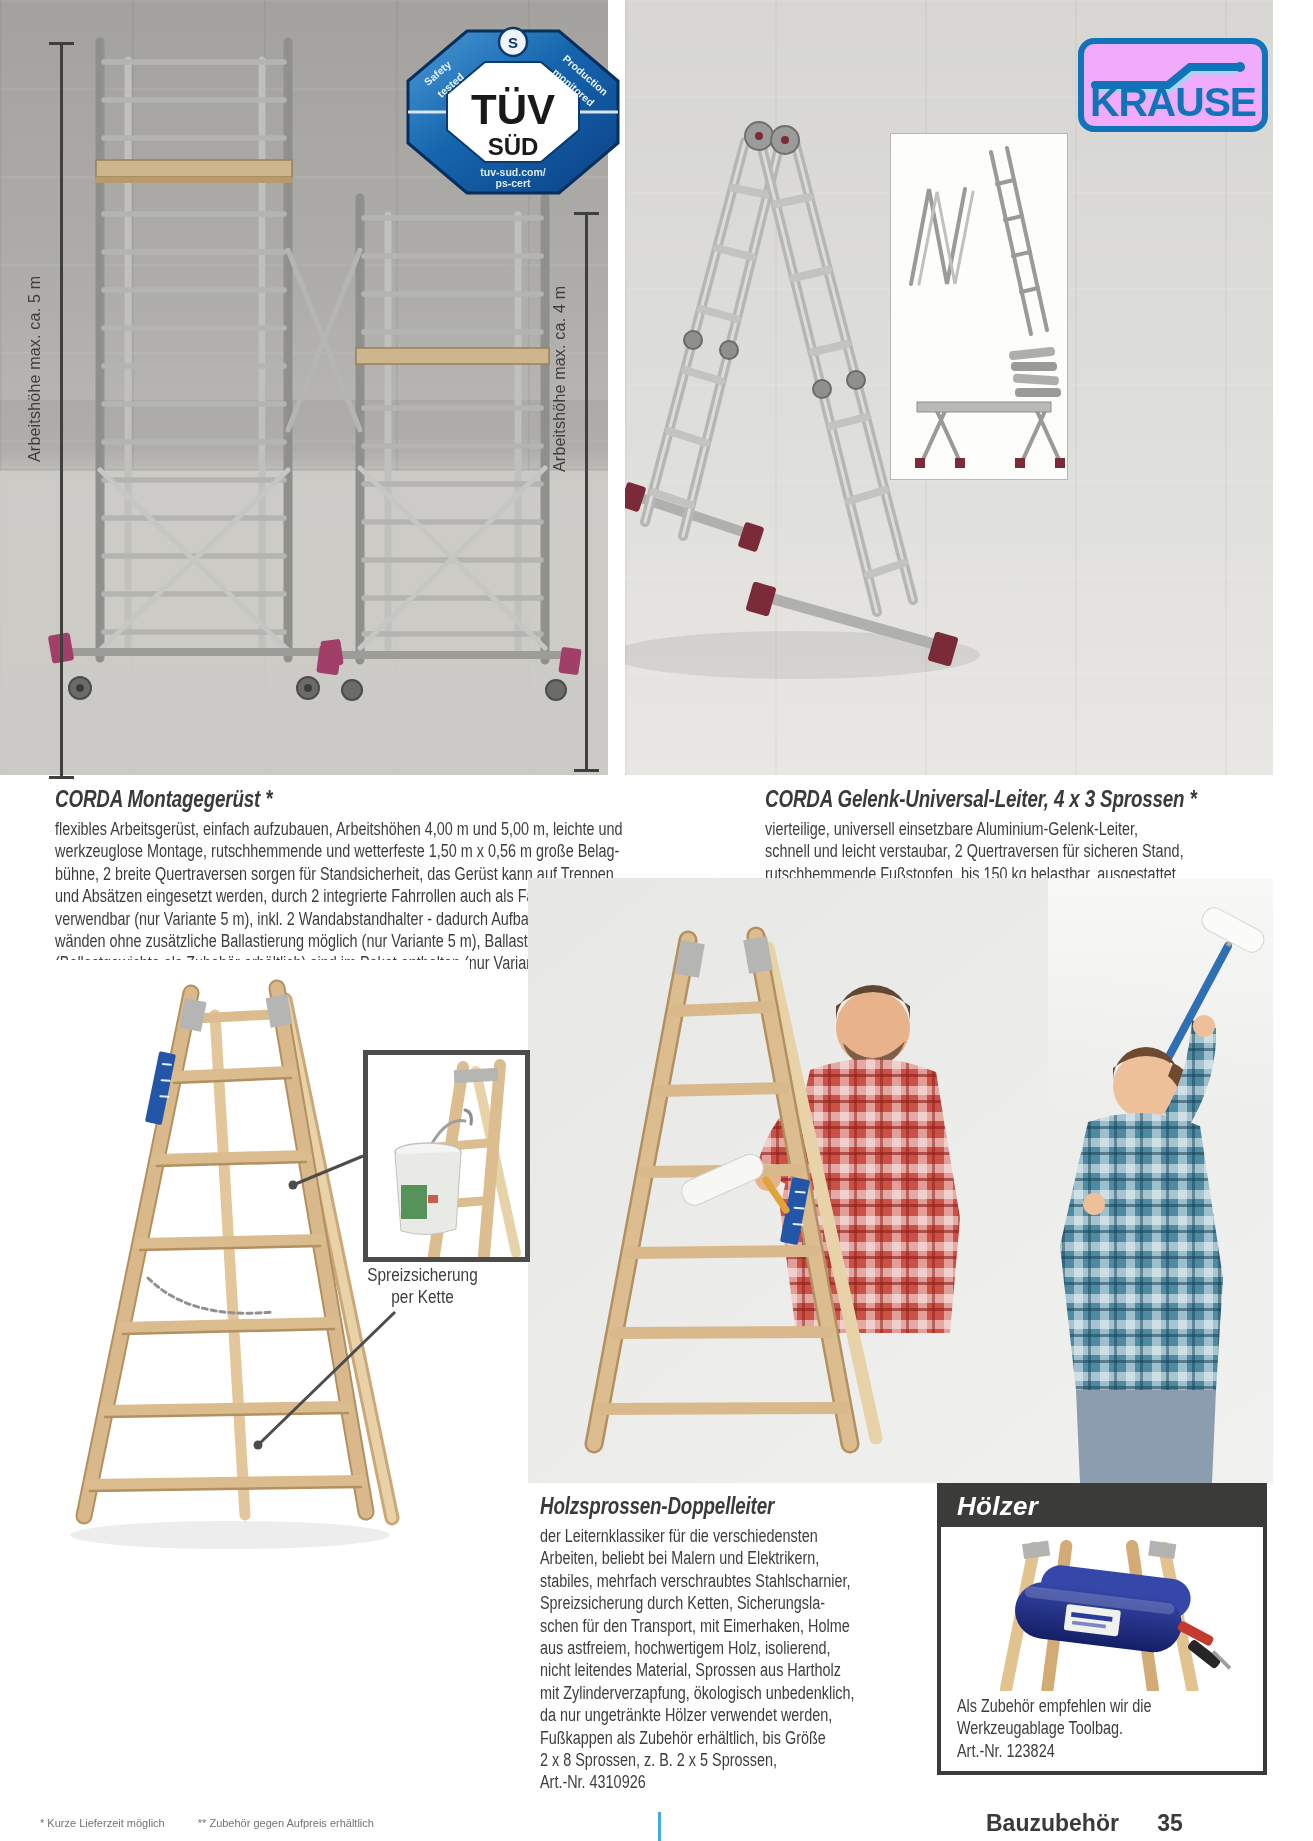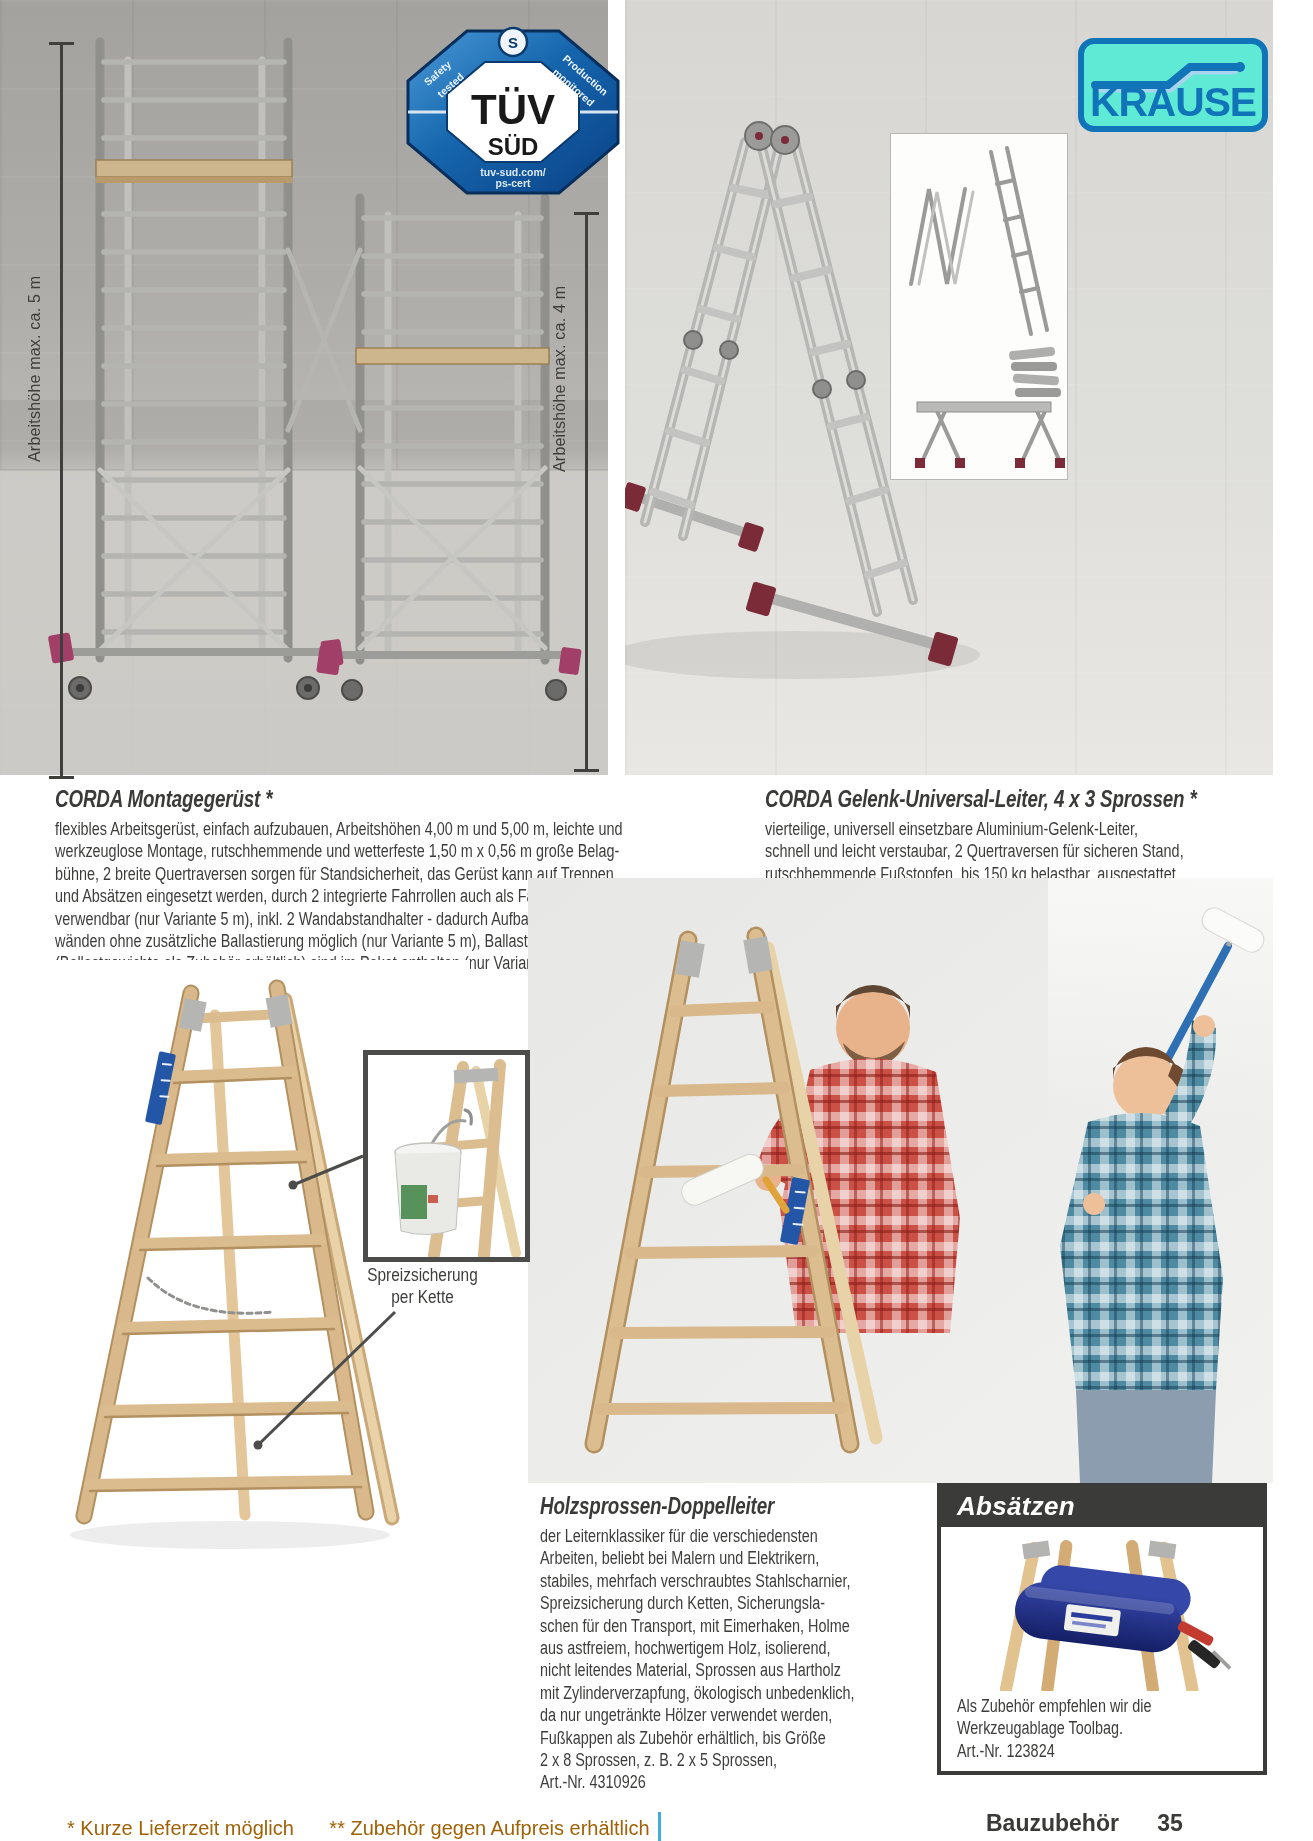--- a/index.html
+++ b/index.html
@@ -22,21 +22,21 @@
   .ladderphoto{left:40px;top:960px;width:430px;height:600px;background:#fff;}
 
   
   .mline{position:absolute;width:3px;background:#3f3f3e;}
   .mcap{position:absolute;height:3px;width:25px;background:#3f3f3e;}
   .vlabel{position:absolute;font-size:16px;color:#3e3e3d;white-space:nowrap;
           transform:rotate(-90deg);transform-origin:0 0;letter-spacing:.2px;}
 
   
   .tuv{left:403px;top:26px;width:220px;height:172px;}
-  .klogo{left:1078px;top:38px;width:190px;height:94px;background:#5eead4;
+  .klogo{left:1078px;top:38px;width:190px;height:94px;background:#f0abfc;
          border:6px solid #1173b8;border-radius:16px;box-sizing:border-box;text-align:center;}
   .insetcfg{left:890px;top:133px;width:178px;height:347px;background:#fdfdfc;
             border:1px solid #b7b7b4;box-sizing:border-box;}
 
   
   .cond{transform:scaleX(.8);transform-origin:0 0;}
   .btitle{font-size:23.5px;font-weight:bold;font-style:italic;color:#3a3a39;
           letter-spacing:-.2px;margin:0 0 5px 0;white-space:nowrap;}
   .bl{font-size:18px;line-height:22.4px;white-space:nowrap;}
   .bvar{font-size:18px;line-height:22.4px;white-space:nowrap;}
@@ -56,21 +56,21 @@
 
   
   .zbox{left:937px;top:1483px;width:330px;height:292px;border:4px solid #3b3b3a;
         background:#fff;box-sizing:border-box;}
   .zhead{height:40px;background:#3b3b3a;color:#fff;font-size:26px;font-weight:bold;
          font-style:italic;line-height:38px;padding-left:16px;letter-spacing:.3px;}
   .zimg{text-align:center;margin-top:4px;}
   .ztext{padding-left:20px;font-size:18px;line-height:23.5px;color:#3d3d3c;width:360px;}
 
   
-  .footnote{left:67px;top:1817px;font-size:20px;color:#a16207;white-space:nowrap;}
+  .footnote{left:40px;top:1817px;font-size:11px;color:#737373;white-space:nowrap;}
   .footnote .n2{margin-left:30px;}
   .pagefoot{left:986px;top:1810px;font-size:23px;font-weight:bold;
             color:#3a3a39;white-space:nowrap;}
   .pagefoot .pno{margin-left:32px;}
   .printmark{left:658px;top:1812px;width:3px;height:29px;background:#45aadd;}
 </style>
 </head>
 <body>
 
 <div class="page">
@@ -381,21 +381,21 @@
         <div class="bl">nicht leitendes Material, Sprossen aus Hartholz</div>
         <div class="bl">mit Zylinderverzapfung, ökologisch unbedenklich,</div>
         <div class="bl">da nur ungetränkte Hölzer verwendet werden,</div>
         <div class="bl">Fußkappen als Zubehör erhältlich, bis Größe</div>
         <div class="bl">2 x 8 Sprossen, z. B. 2 x 5 Sprossen,</div>
         <div class="bl">Art.-Nr. 4310926</div>
       </div>
   </section>
 
   <div class="abs zbox">
-    <div class="zhead">Absätzen</div>
+    <div class="zhead">Hölzer</div>
     <div class="zimg">
       <svg width="300" height="160" viewBox="0 0 300 170">
         <defs>
           <linearGradient id="bagG" x1="0" y1="0" x2="0" y2="1">
             <stop offset="0" stop-color="#3547a8"></stop>
               <stop offset="1" stop-color="#141f66"></stop>
           </linearGradient>
         </defs>
         <g stroke-linecap="round">
           <path d="M78 18 L48 168" stroke="#e2c28e" stroke-width="13"></path>

